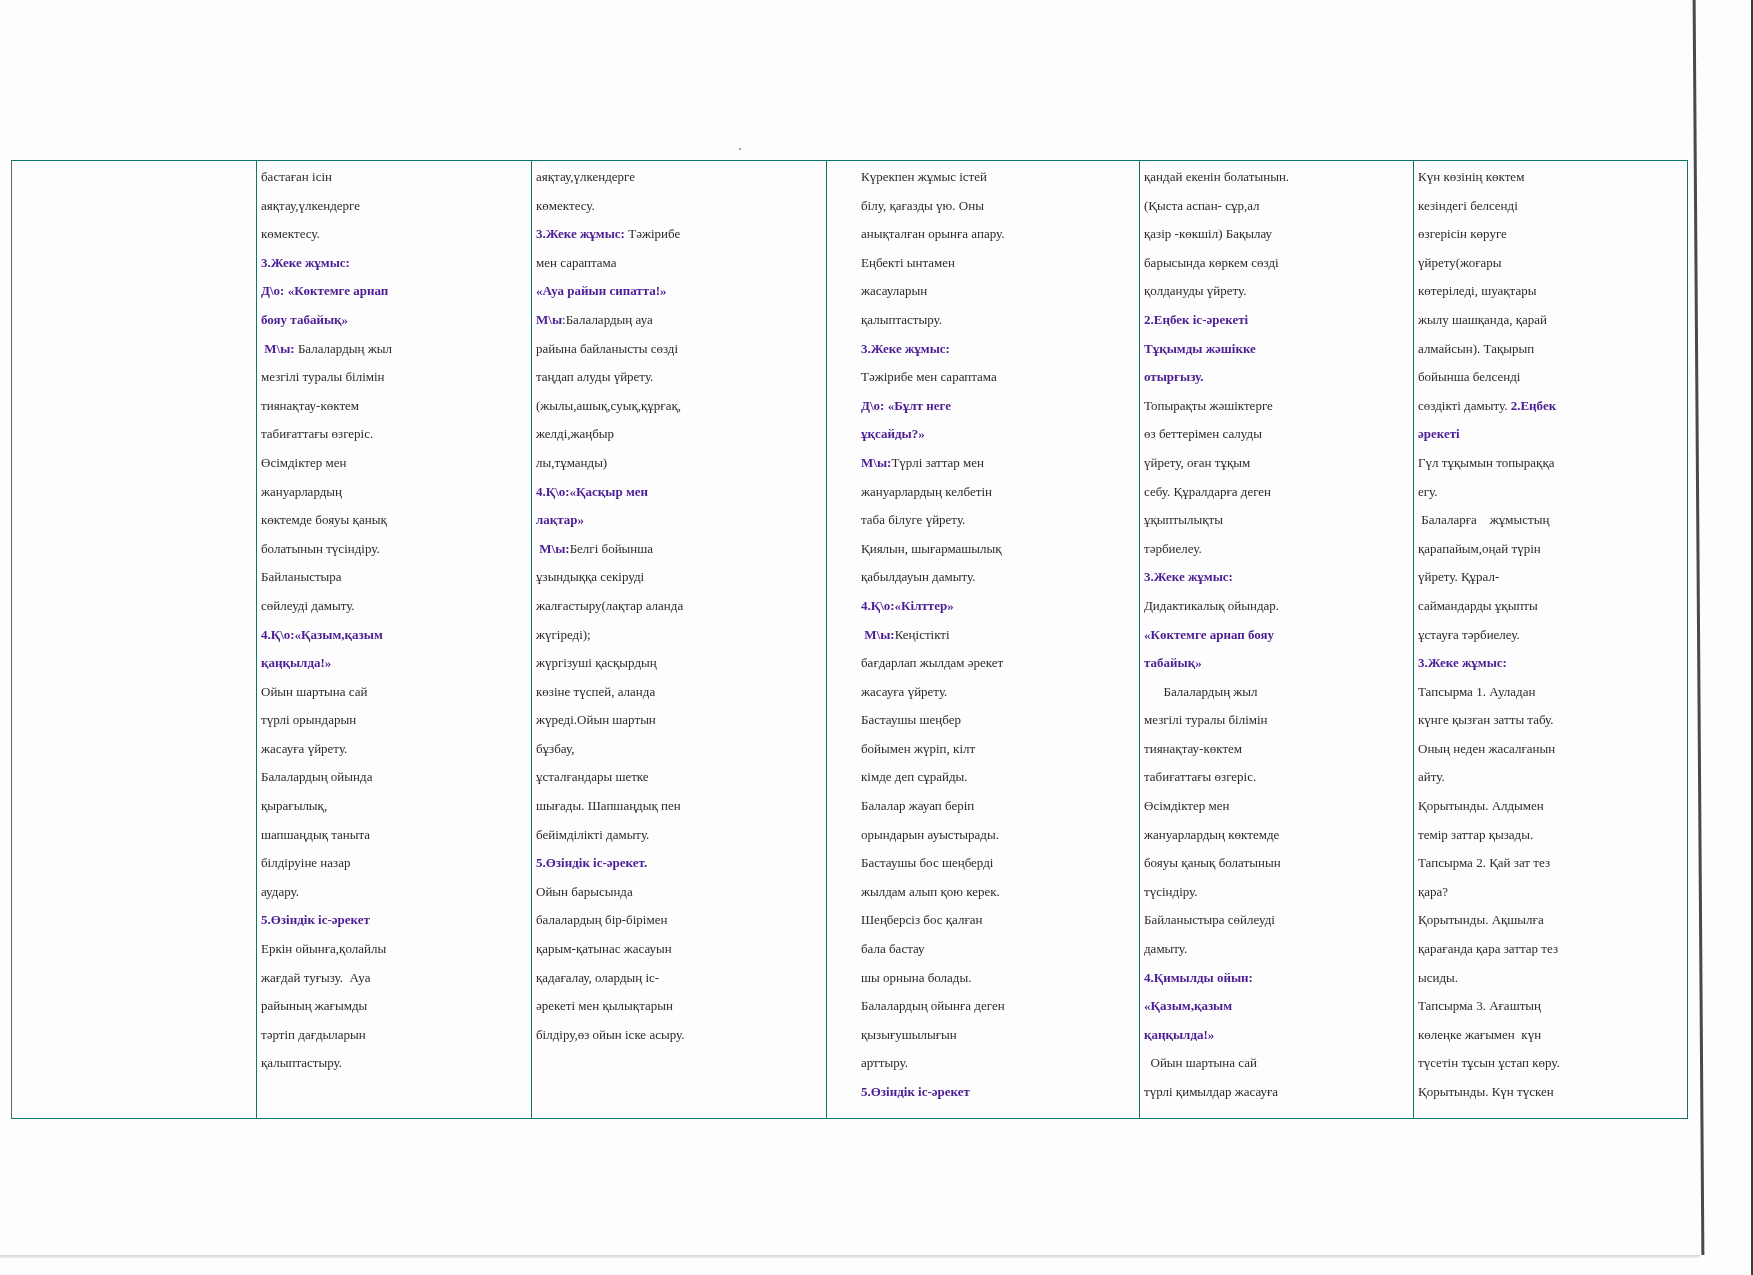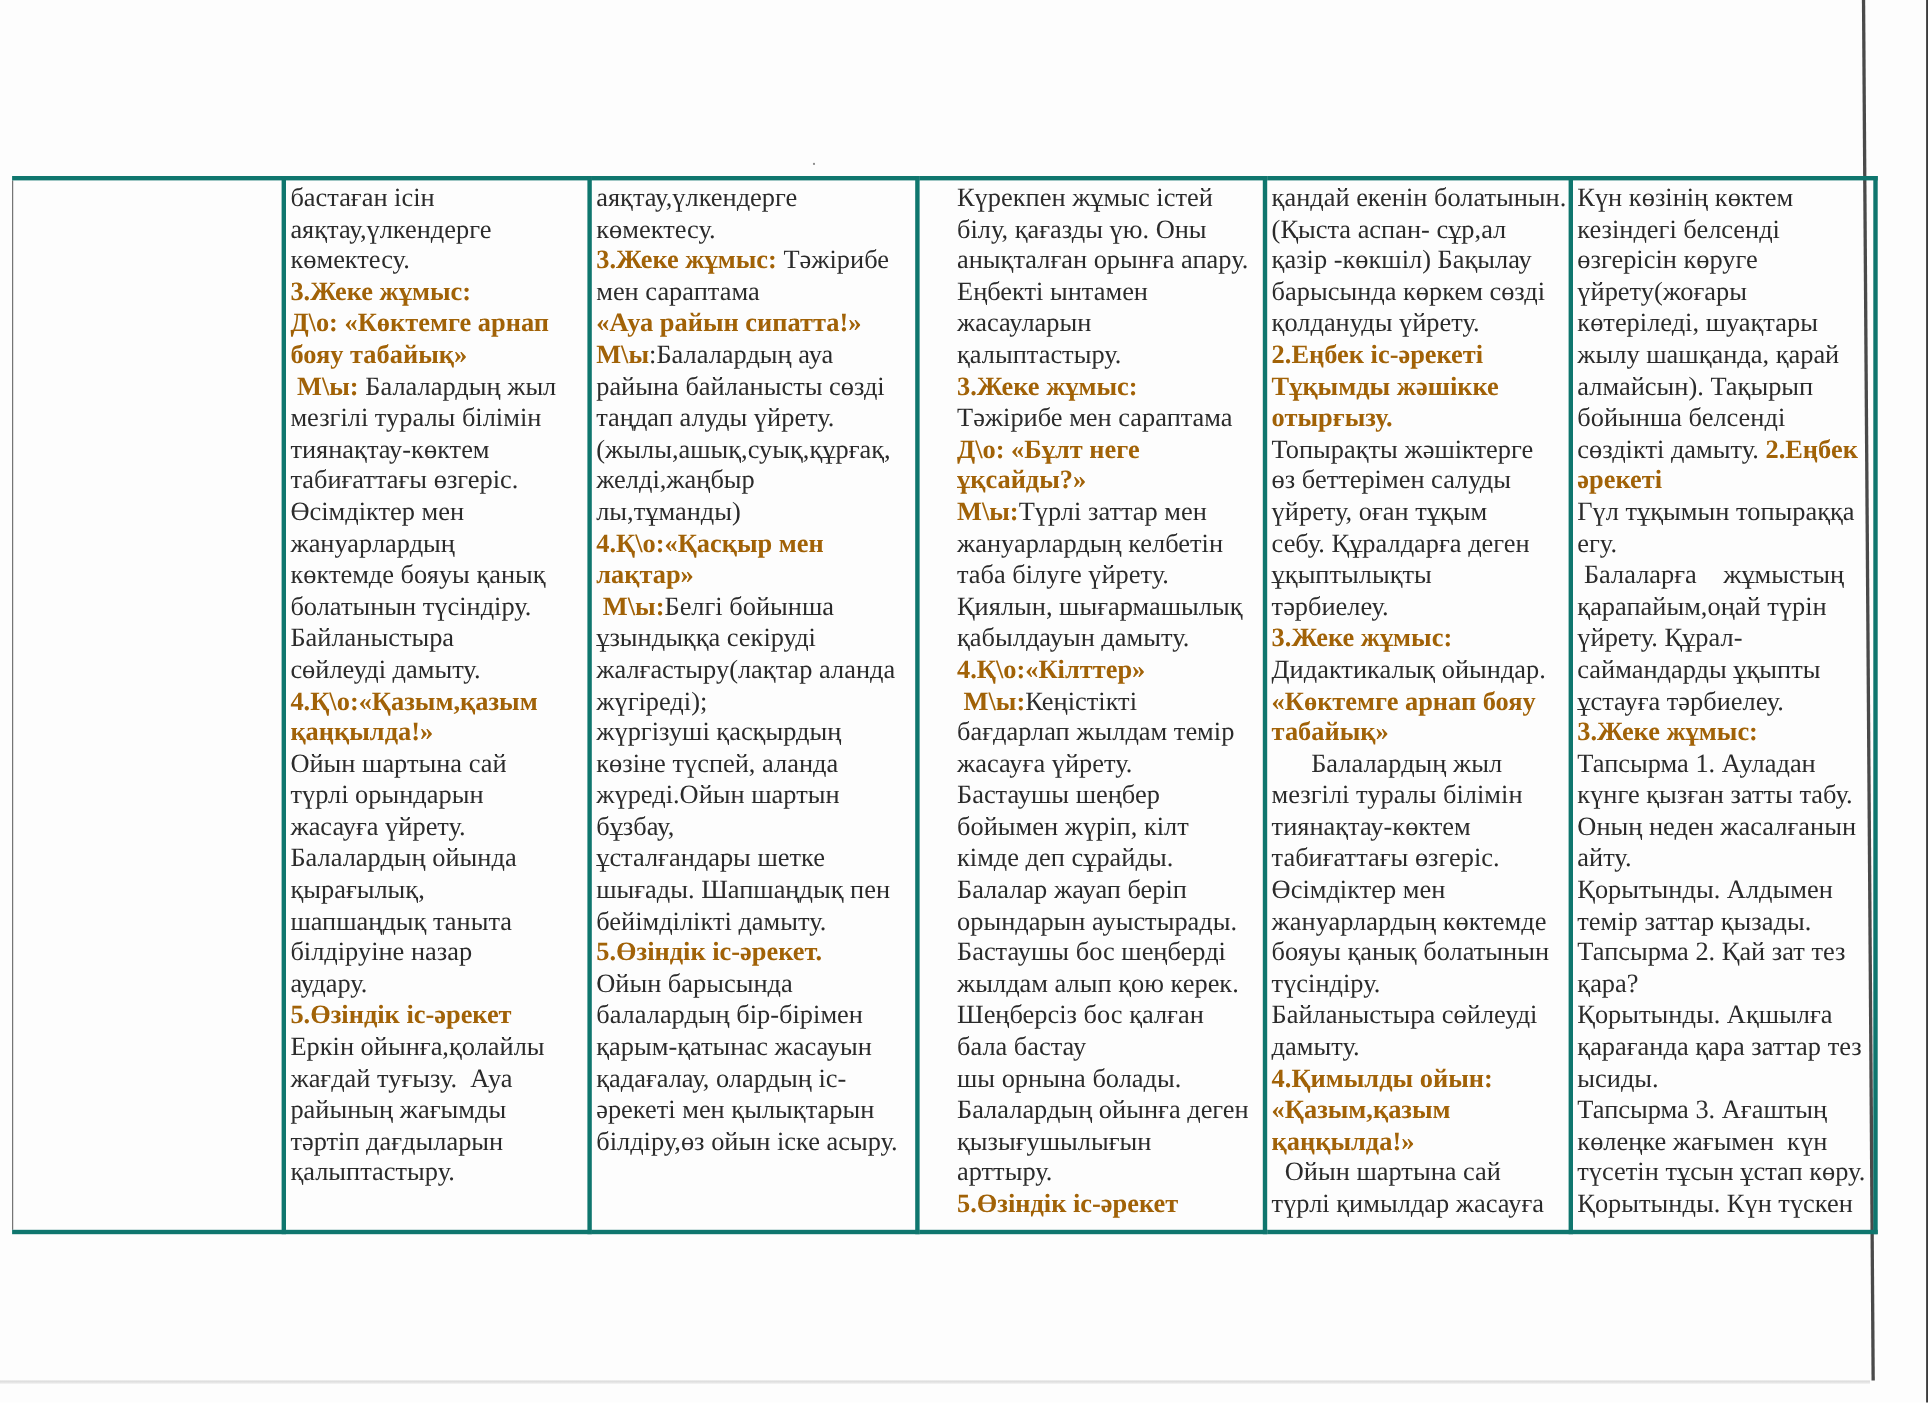--- a/index.html
+++ b/index.html
@@ -48,39 +48,39 @@
     border-radius: 50%;
   }
   .lesson-table {
     position: absolute;
     left: 11px;
     top: 160px;
     border-collapse: collapse;
     table-layout: fixed;
   }
   .lesson-table td {
-    border: 4px solid #0f766e;
+    border: 1px solid #0f766e;
     vertical-align: top;
     padding: 2px 2px 2px 4px;
-    font-size: 24px;
+    font-size: 13px;
     line-height: 28.6px;
     overflow: hidden;
   }
   .lesson-table td.col-0 { width: 238px; border-left: 1.5px solid #666; }
   .lesson-table td.col-1 { width: 268px; }
   .lesson-table td.col-2 { width: 288px; }
   .lesson-table td.col-3 { width: 276px; padding-left: 34px; }
   .lesson-table td.col-4 { width: 267px; }
   .lesson-table td.col-5 { width: 267px; margin-left: 36px; }
   .lesson-table tr { height: 958px; }
   .line {
     display: block;
     white-space: nowrap;
   }
-  .line .b { font-weight: bold; color: #a16207; }
+  .line .b { font-weight: bold; color: #4c1d95; }
 </style>
 </head>
 <body>
 
 <div class="scan-page">
   <div class="page-edge-right"></div>
   <div class="page-edge-right-2"></div>
   <div class="page-edge-bottom"></div>
   <div class="scan-dot"></div>
 
@@ -173,21 +173,21 @@
               <span class="line"><span>Тәжірибе мен сараптама</span></span>
               <span class="line"><span class="b">Д\о: «Бұлт неге</span></span>
               <span class="line"><span class="b">ұқсайды?»</span></span>
               <span class="line"><span class="b">М\ы:</span><span>Түрлі заттар мен</span></span>
               <span class="line"><span>жануарлардың келбетін</span></span>
               <span class="line"><span>таба білуге үйрету.</span></span>
               <span class="line"><span>Қиялын, шығармашылық</span></span>
               <span class="line"><span>қабылдауын дамыту.</span></span>
               <span class="line"><span class="b">4.Қ\о:«Кілттер»</span></span>
               <span class="line"><span class="b">&nbsp;М\ы:</span><span>Кеңістікті</span></span>
-              <span class="line"><span>бағдарлап жылдам темір</span></span>
+              <span class="line"><span>бағдарлап жылдам әрекет</span></span>
               <span class="line"><span>жасауға үйрету.</span></span>
               <span class="line"><span>Бастаушы шеңбер</span></span>
               <span class="line"><span>бойымен жүріп, кілт</span></span>
               <span class="line"><span>кімде деп сұрайды.</span></span>
               <span class="line"><span>Балалар жауап беріп</span></span>
               <span class="line"><span>орындарын ауыстырады.</span></span>
               <span class="line"><span>Бастаушы бос шеңберді</span></span>
               <span class="line"><span>жылдам алып қою керек.</span></span>
               <span class="line"><span>Шеңберсіз бос қалған</span></span>
               <span class="line"><span>бала бастау</span></span>

